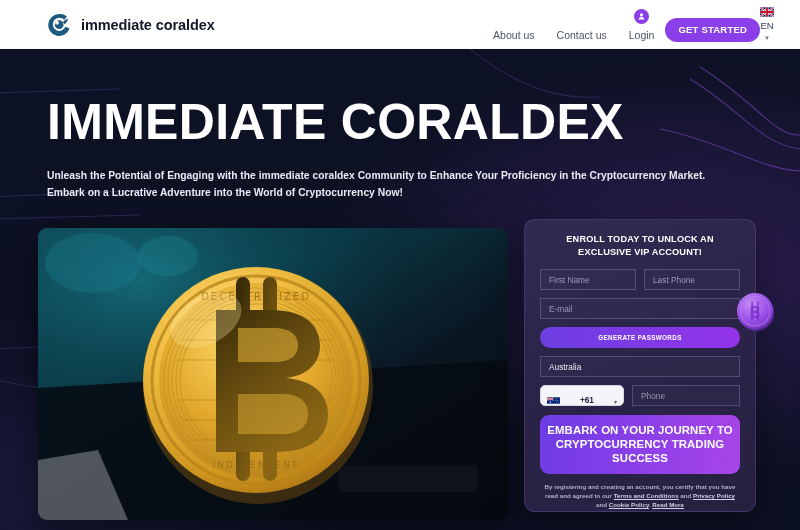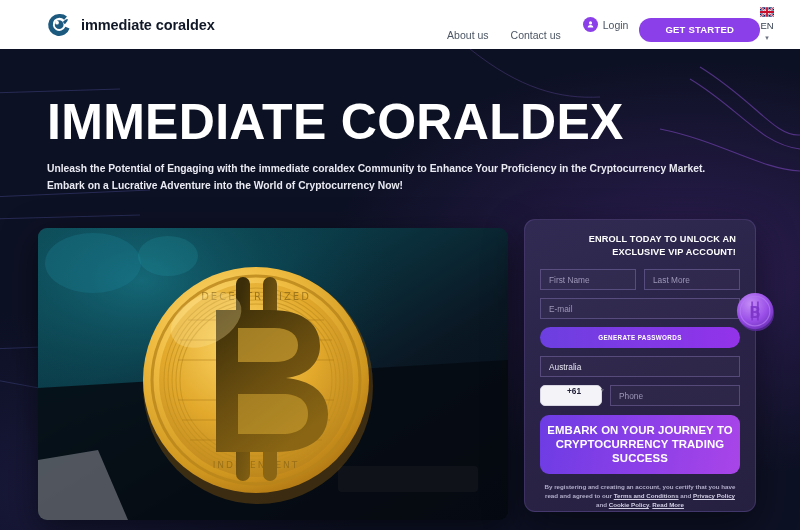--- a/index.html
+++ b/index.html
@@ -22,31 +22,31 @@
   .brand { display: flex; align-items: center; gap: 9px; margin-left: 46px; }
   .brand-logo { width: 26px; height: 26px; display: block; }
   .brand-name {
     font-size: 14.5px; font-weight: bold; color: #111827; letter-spacing: -0.1px;
   }
   .nav { margin-left: auto; margin-right: 26px; display: flex; align-items: center; gap: 0; }
   .nav-link {
     font-size: 10.5px; color: #4b5563; text-decoration: none;
     padding: 0 11px; white-space: nowrap; margin-top: 20px;
   }
-  .login-wrap { display: flex; align-items: center; gap: 5px; padding: 0 11px; }
+  .login-wrap { display: flex; align-items: center; gap: 5px; padding: 0 11px; flex-direction: column; }
   .login-avatar {
     width: 15px; height: 15px; border-radius: 50%;
     background: #8b3fe8; display: flex; align-items: center; justify-content: center;
   }
   .login-avatar svg { display: block; }
   .login-text { font-size: 10.5px; color: #4b5563; }
   .get-started {
     background: #8b3fe8; color: #fff; border: none;
     font-size: 9.5px; font-weight: bold; letter-spacing: 0.2px;
-    border-radius: 13px; padding: 6px 26px 7px; cursor: pointer;
+    border-radius: 13px; padding: 6px 13px 7px; cursor: pointer;
     white-space: nowrap; font-family: "Liberation Sans", sans-serif; margin-top: 10px;
   }
   .lang { display: flex; align-items: center; gap: 3px; cursor: pointer; flex-direction: column; }
   .lang-text { font-size: 9.5px; color: #374151; }
   .caret { font-size: 7px; color: #6b7280; }
   .flag-uk { width: 14px; height: 10px; display: block; border-radius: 1px; }
 
   
   .hero-bg {
     position: absolute; top: 49px; left: 0; width: 800px; height: 481px;
@@ -59,21 +59,21 @@
   .deco { position: absolute; inset: 0; width: 100%; height: 100%; }
 
   
   .hero-title {
     position: absolute; left: 47px; top: 97px;
     font-size: 50px; font-weight: bold; color: #ffffff;
     letter-spacing: 0.3px; line-height: 1; z-index: 10;
     white-space: nowrap;
   }
   .hero-sub {
-    position: absolute; left: 47px; top: 160px; width: 685px;
+    position: absolute; left: 47px; top: 167px; width: 685px;
     font-size: 10.3px; line-height: 17px; color: #e9eaf2;
     font-weight: bold; z-index: 10;
   }
 
   
   .coin-photo {
     position: absolute; left: 38px; top: 228px;
     width: 470px; height: 292px; border-radius: 9px;
     overflow: hidden; z-index: 10;
     box-shadow: 0 10px 34px rgba(0,0,0,0.5);
@@ -86,21 +86,21 @@
     width: 232px; height: 293px;
     background: linear-gradient(155deg, #312a52 0%, #2a2347 55%, #262040 100%);
     border: 1px solid rgba(150,120,225,0.20);
     border-radius: 11px;
     z-index: 20;
     padding: 13px 15px 0;
     box-shadow: 0 14px 40px rgba(0,0,0,0.45);
   }
   .form-title {
     font-size: 9.2px; font-weight: bold; color: #ffffff;
-    text-align: right; line-height: 12.5px; letter-spacing: 0.15px;
+    text-align: center; line-height: 12.5px; letter-spacing: 0.15px;
     margin-bottom: 11px; padding: 0 4px;
   }
   .field-row { display: flex; gap: 8px; margin-bottom: 8px; }
   .field {
     flex: 1; height: 21px;
     border: 1px solid rgba(160,140,215,0.35);
     border-radius: 0;
     background: rgba(255,255,255,0.018);
     display: flex; align-items: center;
     padding: 0 8px;
@@ -112,23 +112,23 @@
   .gen-btn {
     flex: 1; height: 21px; border: none; border-radius: 11px;
     background: linear-gradient(90deg, #6c3fe0 0%, #9333ea 100%);
     color: #ffffff; font-size: 6.3px; font-weight: bold;
     letter-spacing: 0.35px; cursor: pointer;
     font-family: "Liberation Sans", sans-serif;
     display: flex; align-items: center; justify-content: center;
   }
   .phone-row { display: flex; gap: 8px; margin-bottom: 9px; }
   .cc-select {
-    width: 62px; height: 21px; border-radius: 5px;
+    width: 84px; height: 21px; border-radius: 5px;
     background: #f4f3f8; border: 1px solid #d9d6e4;
-    display: flex; align-items: flex-start; gap: 20px;
+    display: flex; align-items: flex-end; gap: 20px;
     padding: 0 6px; cursor: pointer;
   }
   .flag-au { width: 13px; height: 9px; display: block; border-radius: 1px; }
   .cc-code { font-size: 8.3px; color: #23223a; font-weight: bold; }
   .cc-caret { font-size: 6px; color: #5b5a70; margin-left: auto; }
   .phone-field { flex: 1; }
   .cta-btn {
     width: 100%; border: none; border-radius: 9px;
     background: linear-gradient(100deg, #6d3ce4 0%, #8b3fe8 50%, #a945e8 100%);
     color: #ffffff; font-size: 11.4px; font-weight: bold;
@@ -290,21 +290,21 @@
       </g>
     </svg>
   </div>
 
   <div class="form-panel">
 
     <div class="form-title">ENROLL TODAY TO UNLOCK AN EXCLUSIVE VIP ACCOUNT!</div>
 
     <div class="field-row">
       <div class="field">First Name</div>
-      <div class="field">Last More</div>
+      <div class="field">Last Phone</div>
     </div>
 
     <div class="field-row">
       <div class="field">E-mail</div>
     </div>
 
     <div class="field-row">
       <button class="gen-btn">GENERATE PASSWORDS</button>
     </div>
 

